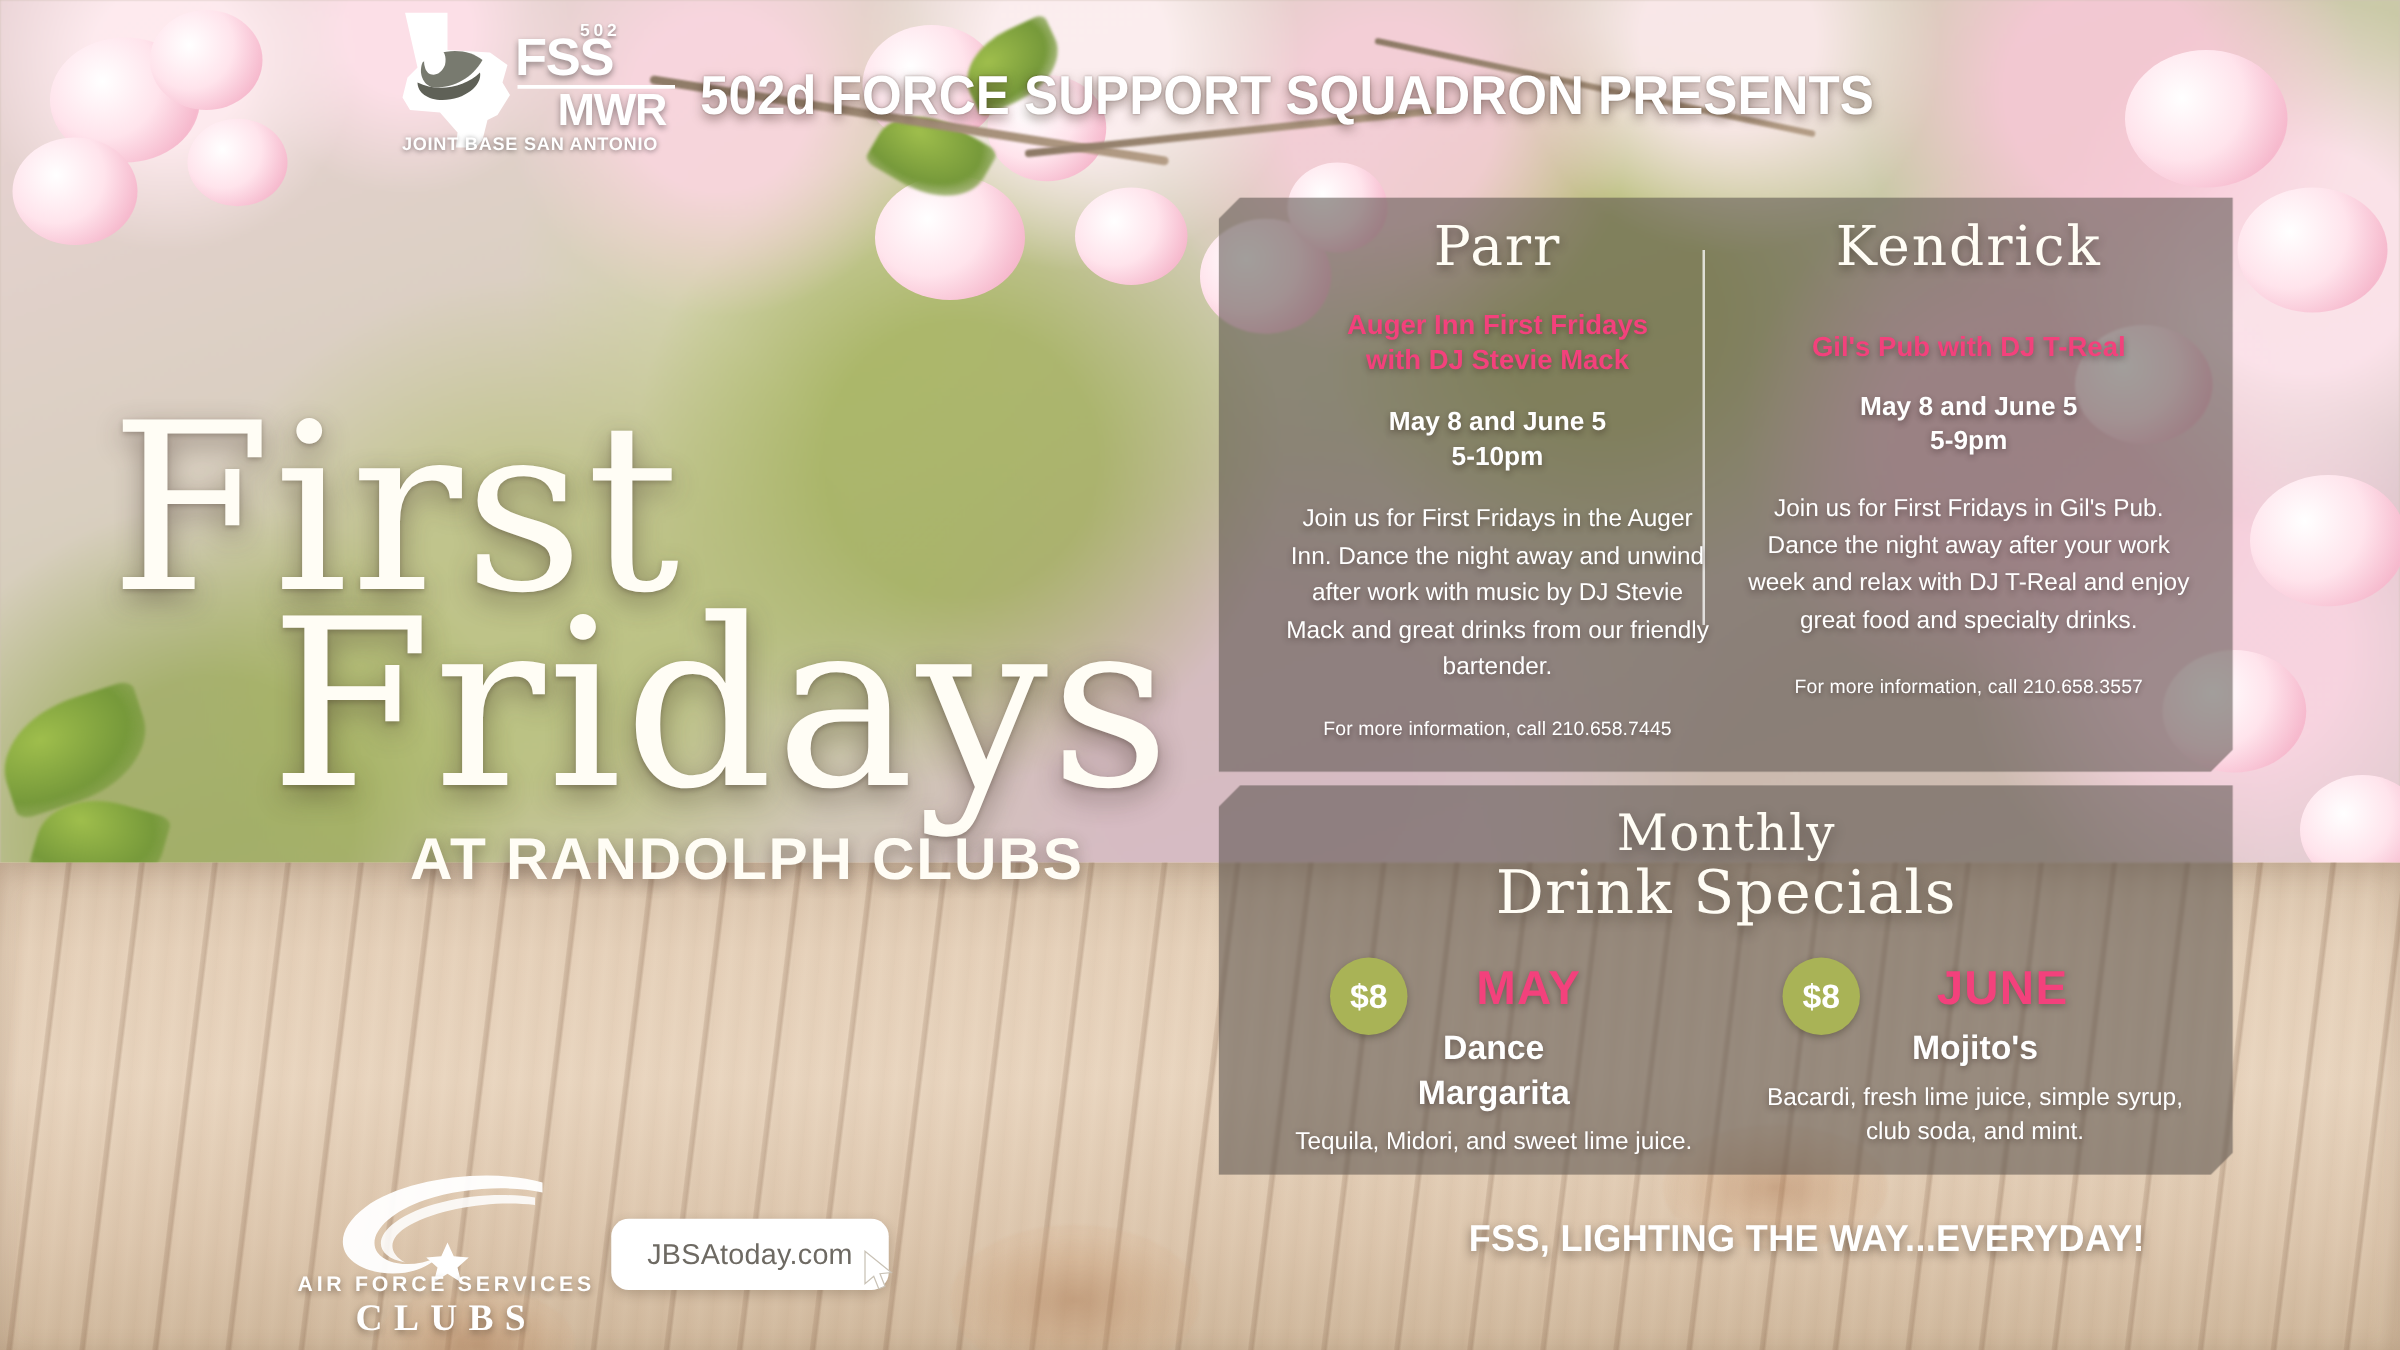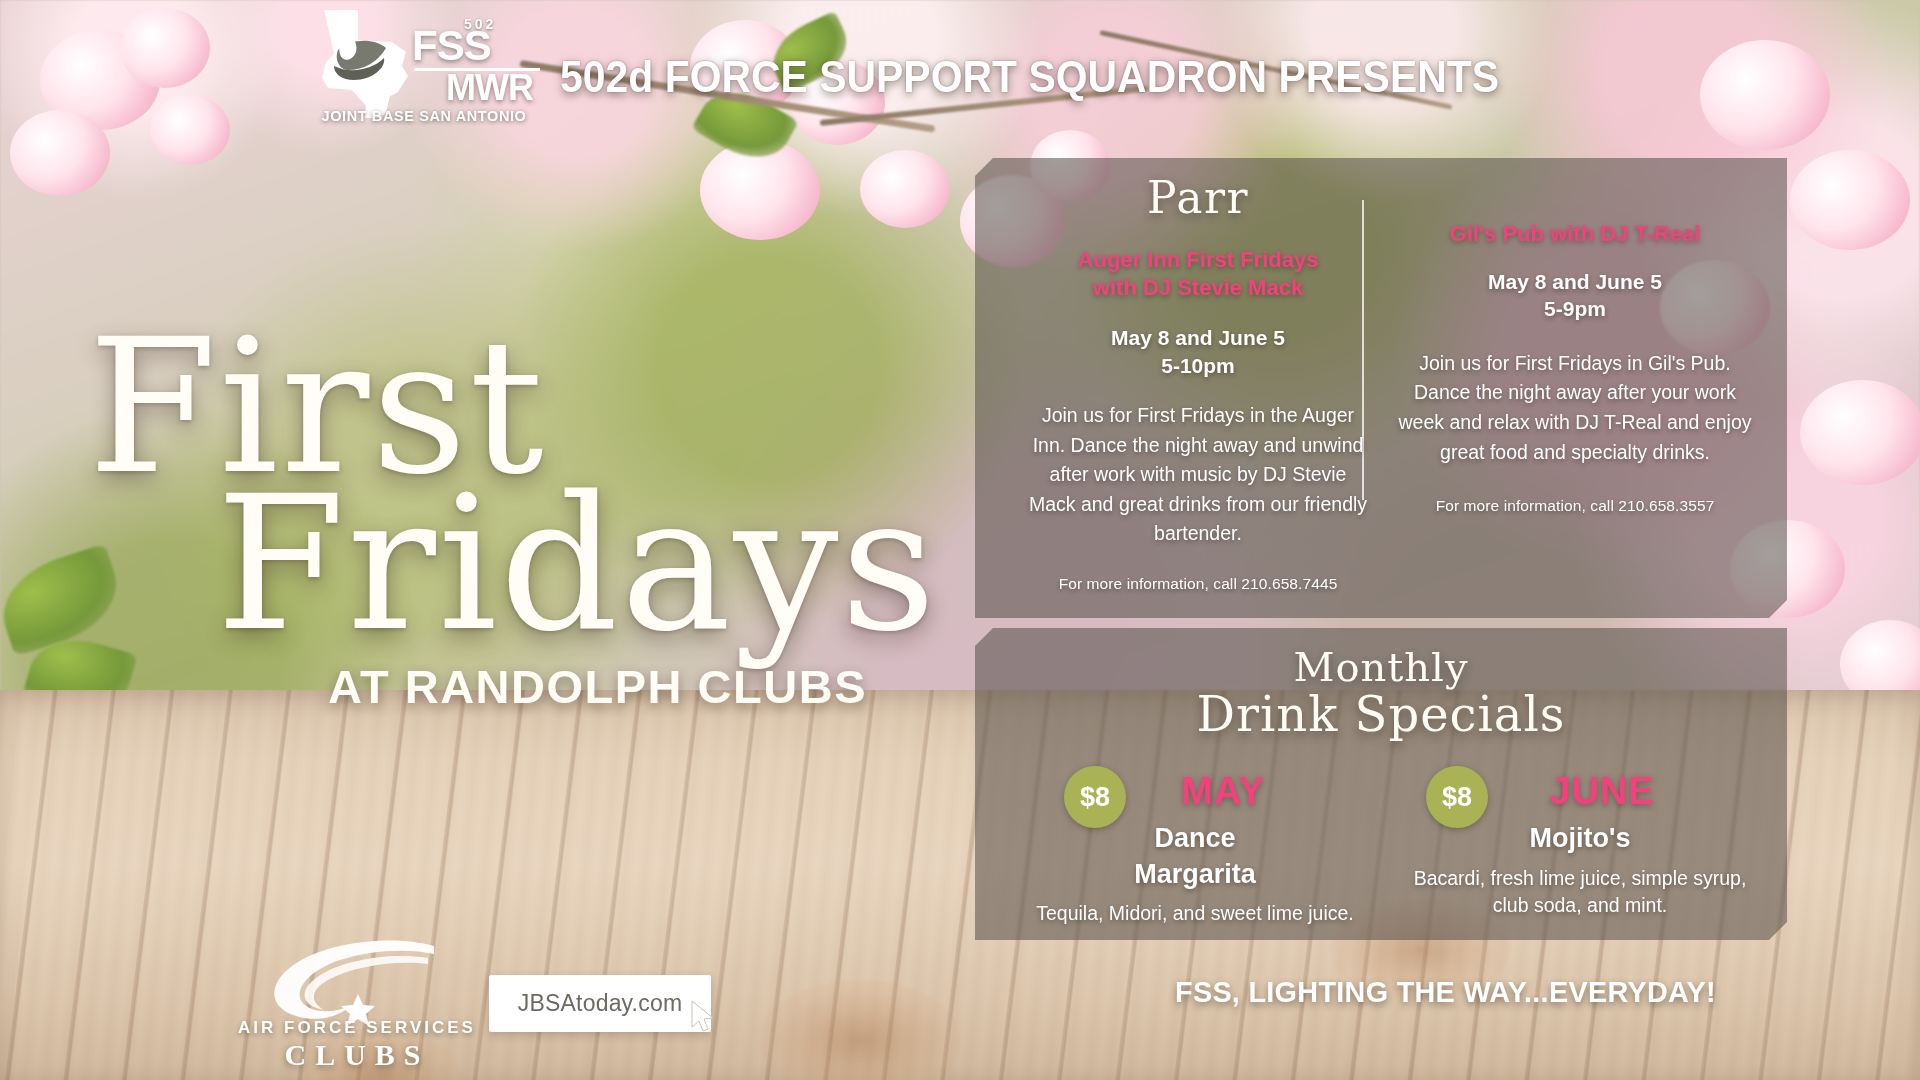--- a/index.html
+++ b/index.html
@@ -230,21 +230,21 @@
   }
   .afs-l2 {
     position:absolute; left:0; top:98px; width:250px; text-align:center;
     font-family:"Liberation Serif", serif;
     font-size:30px; font-weight:700; letter-spacing:9px; color:#fff;
     text-shadow:0 2px 6px rgba(50,35,25,.45);
   }
 
   .url-pill {
     position:absolute; left:489px; top:975px; width:222px; height:57px;
-    background:#fff; border-radius:2px;
+    background:#fff; border-radius:14px;
     display:flex; align-items:center; justify-content:center;
     font-size:23px; color:#6e6a63; letter-spacing:.2px;
     box-shadow:0 3px 9px rgba(60,40,25,.22);
   }
   .cursor-icon { position:absolute; left:690px; top:1000px; width:26px; height:34px; }
 
   .social { position:absolute; left:790px; top:965px; height:62px; display:flex; align-items:center; }
   .ig-icon { width:56px; height:56px; }
   .fb-icon { width:56px; height:56px; margin-left:12px; }
   .handle {
@@ -351,20 +351,21 @@
     </div>
     <div class="evt-date">
       <div>May 8 and June 5</div>
       <div>5-10pm</div>
     </div>
     <div class="evt-body">Join us for First Fridays in the Auger Inn. Dance the night away and unwind after work with music by DJ Stevie Mack and great drinks from our friendly bartender.</div>
     <div class="evt-info">For more information, call 210.658.7445</div>
   </div>
 
   <div class="col col-right">
+    <div class="venue venue-kendrick">Kendrick</div>
     <div class="evt-title evt-title-k">Gil's Pub with DJ T-Real</div>
     <div class="evt-date evt-date-k">
       <div>May 8 and June 5</div>
       <div>5-9pm</div>
     </div>
     <div class="evt-body evt-body-k">Join us for First Fridays in Gil's Pub. Dance the night away after your work week and relax with DJ T-Real and enjoy great food and specialty drinks.</div>
     <div class="evt-info evt-info-k">For more information, call 210.658.3557</div>
   </div>
 
   <div class="panel panel-bot"></div>

